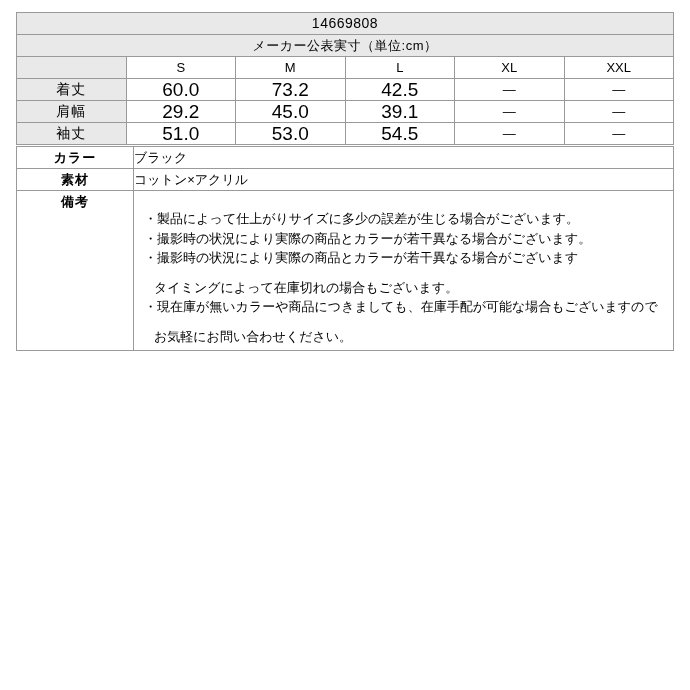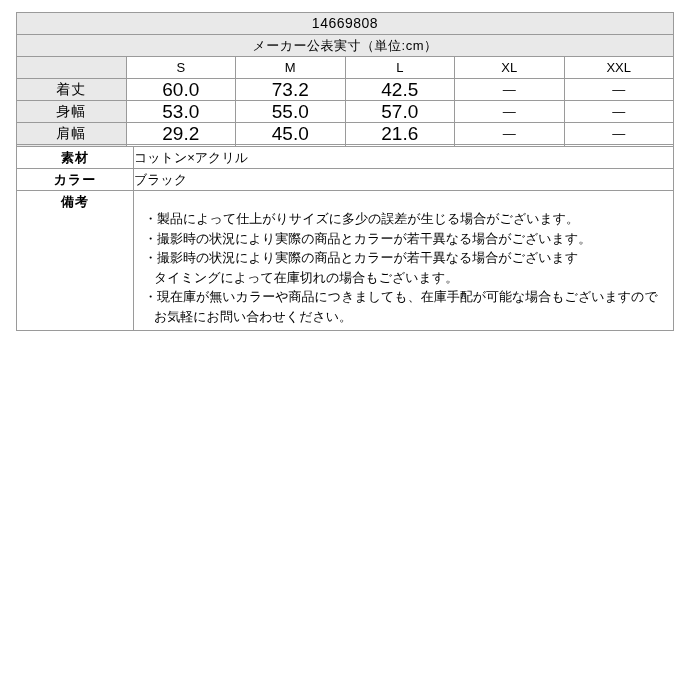--- a/index.html
+++ b/index.html
@@ -120,20 +120,21 @@
     height: auto;
   }
   .note-line {
     white-space: nowrap;
     font-size: 13px;
   }
   .note-cont {
     white-space: nowrap;
     font-size: 13px;
     padding-left: 10px;
+    margin-top: 10px;
   }
 </style>
 </head>
 <body>
 
 <div class="page">
 
   <div class="size-table-wrap">
     <table class="grid">
       <tbody>
@@ -154,60 +155,52 @@
 
       <tr>
         <td class="row-head">着丈</td>
         <td class="val">60.0</td>
         <td class="val">73.2</td>
         <td class="val">42.5</td>
         <td class="dash">—</td>
         <td class="dash">—</td>
       </tr>
 
-      <tr>
-        <td class="row-head">身幅</td>
-        <td class="val">53.0</td>
-        <td class="val">55.0</td>
-        <td class="val">57.0</td>
-        <td class="dash">—</td>
-        <td class="dash">—</td>
-      </tr>
 
       <tr>
         <td class="row-head">肩幅</td>
         <td class="val">29.2</td>
         <td class="val">45.0</td>
-        <td class="val">21.6</td>
+        <td class="val">39.1</td>
         <td class="dash">—</td>
         <td class="dash">—</td>
       </tr>
 
       <tr>
         <td class="row-head">袖丈</td>
         <td class="val">51.0</td>
         <td class="val">53.0</td>
         <td class="val">54.5</td>
         <td class="dash">—</td>
         <td class="dash">—</td>
       </tr>
     </tbody>
       </table>
   </div>
 
   <div class="info-table-wrap">
     <table class="info">
       <tbody>
           <tr>
+        <td class="info-label">カラー</td>
+        <td class="info-value">ブラック</td>
+      </tr>
+      <tr>
         <td class="info-label">素材</td>
         <td class="info-value">コットン×アクリル</td>
-      </tr>
-      <tr>
-        <td class="info-label">カラー</td>
-        <td class="info-value">ブラック</td>
       </tr>
       <tr>
         <td class="info-label tall">備考</td>
         <td class="info-value notes">
           <div class="note-line">・製品によって仕上がりサイズに多少の誤差が生じる場合がございます。</div>
           <div class="note-line">・撮影時の状況により実際の商品とカラーが若干異なる場合がございます。</div>
           <div class="note-line">・撮影時の状況により実際の商品とカラーが若干異なる場合がございます</div>
           <div class="note-cont">タイミングによって在庫切れの場合もございます。</div>
           <div class="note-line">・現在庫が無いカラーや商品につきましても、在庫手配が可能な場合もございますので</div>
           <div class="note-cont">お気軽にお問い合わせください。</div>

